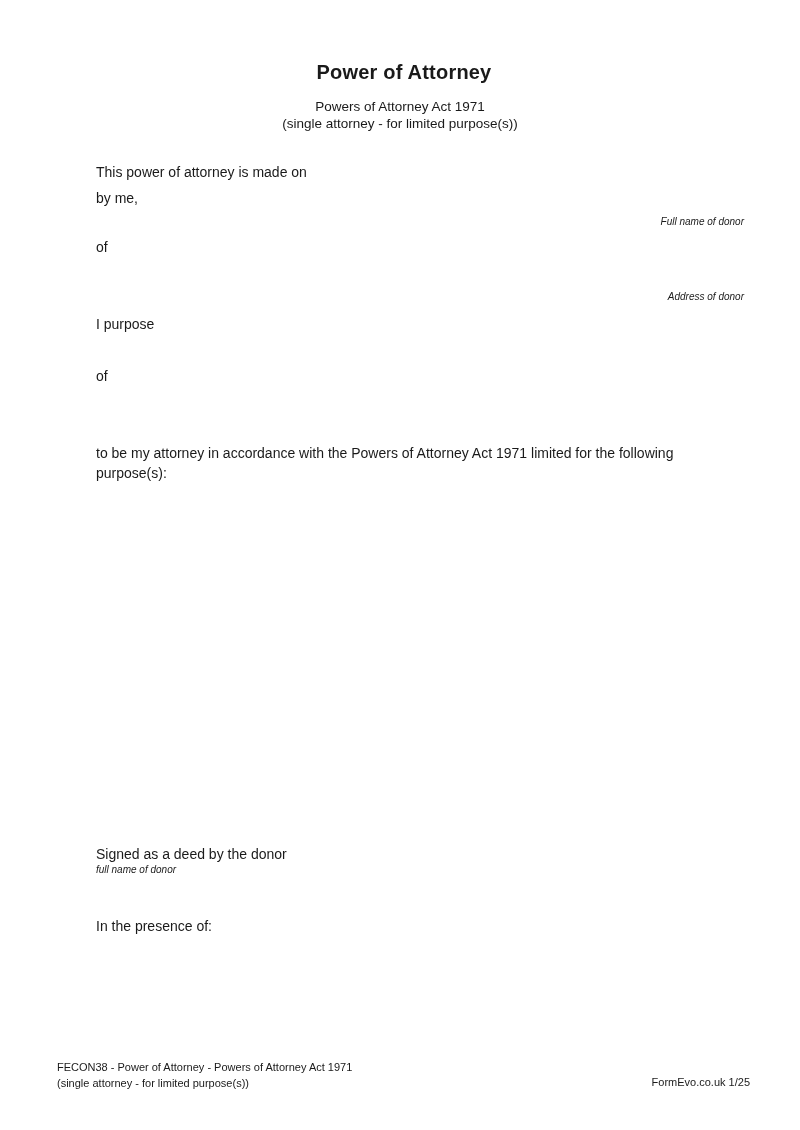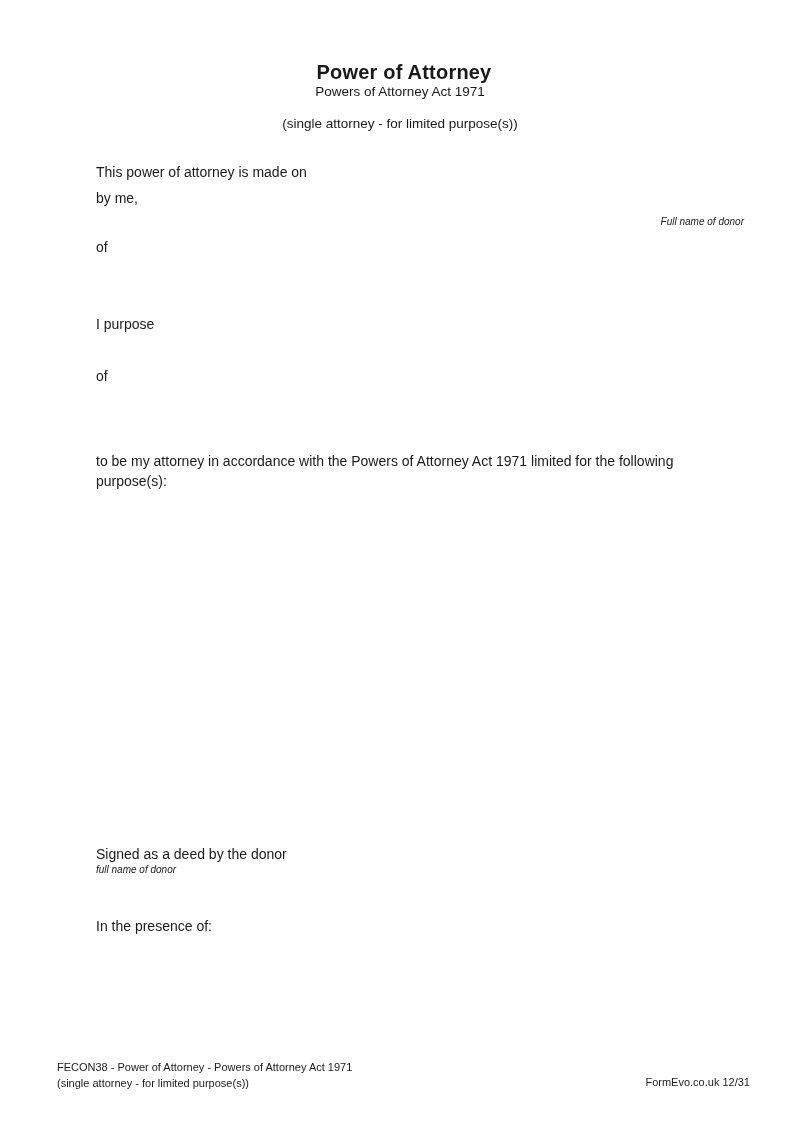--- a/index.html
+++ b/index.html
@@ -20,21 +20,21 @@
   .title {
     top: 61px;
     left: 4px;
     width: 800px;
     text-align: center;
     font-size: 20px;
     font-weight: bold;
     letter-spacing: 0.2px;
   }
   .subtitle1 {
-    top: 84px;
+    top: 99px;
     left: 0;
     width: 800px;
     text-align: center;
     font-size: 13.5px;
   }
   .subtitle2 {
     top: 116px;
     left: 0;
     width: 800px;
     text-align: center;
@@ -50,21 +50,20 @@
     text-align: right;
     left: 400px;
     width: 344px;
   }
   .para {
     left: 96px;
     width: 625px;
     font-size: 14px;
     line-height: 19.5px;
     white-space: normal;
-    margin-top: 8px;
   }
   .sub-hint {
     left: 96px;
     font-size: 10px;
     font-style: italic;
   }
   .footer-left {
     left: 57px;
     top: 1060px;
     font-size: 11px;
@@ -88,34 +87,35 @@
   <div class="abs subtitle1">Powers of Attorney Act 1971</div>
   <div class="abs subtitle2">(single attorney - for limited purpose(s))</div>
 
   <div class="abs body-line" style="top:156px;margin-top:8px;">This power of attorney is made on</div>
   <div class="abs body-line" style="top:190px;">by me,</div>
 
   <div class="abs hint" style="top:216px;">Full name of donor</div>
 
   <div class="abs body-line" style="top:239px;">of</div>
 
+  <div class="abs hint" style="top:291px;">Address of donor</div>
 
   <div class="abs body-line" style="top:316px;">I purpose</div>
 
 
   <div class="abs body-line" style="top:368px;">of</div>
 
 
   <div class="abs para" style="top:444px;">to be my attorney in accordance with the Powers of Attorney Act 1971 limited for the following purpose(s):</div>
 
   <div class="abs body-line" style="top:846px;">Signed as a deed by the donor</div>
   <div class="abs sub-hint" style="top:864px;">full name of donor</div>
 
   <div class="abs body-line" style="top:918px;">In the presence of:</div>
 
   <div class="abs footer-left">
     <div>FECON38 - Power of Attorney - Powers of Attorney Act 1971</div>
     <div>(single attorney - for limited purpose(s))</div>
   </div>
 
-  <div class="abs footer-right">FormEvo.co.uk 12/31</div>
+  <div class="abs footer-right">FormEvo.co.uk 1/25</div>
 
 </div>
 
 </body></html>

